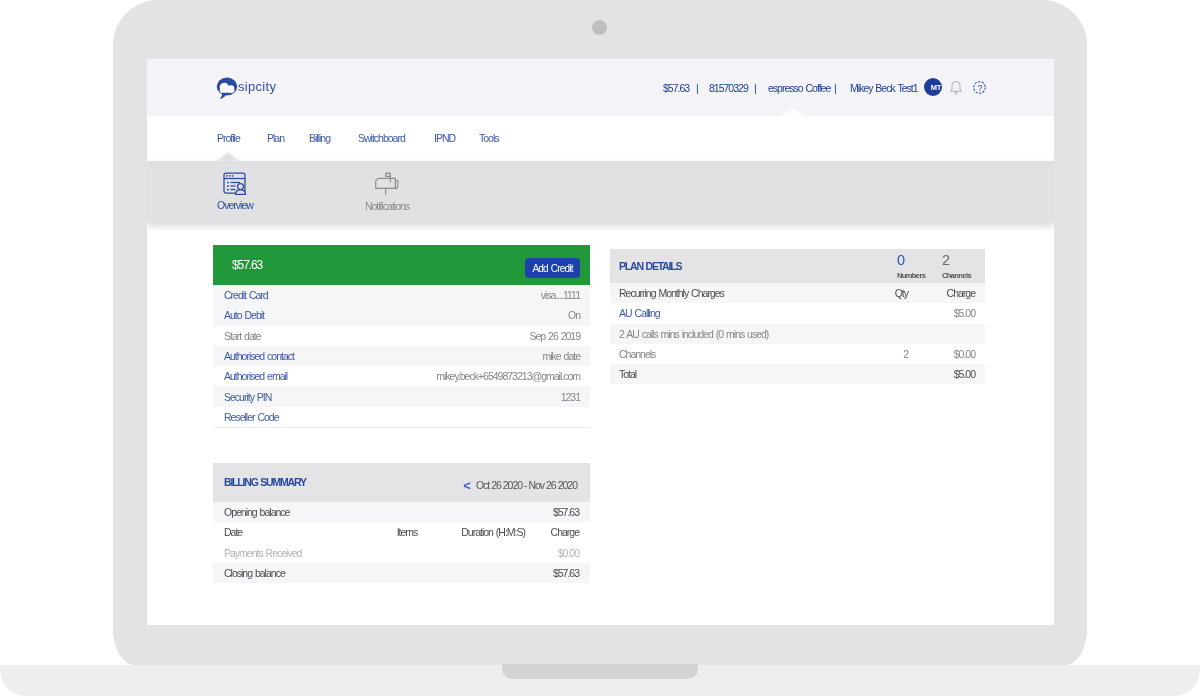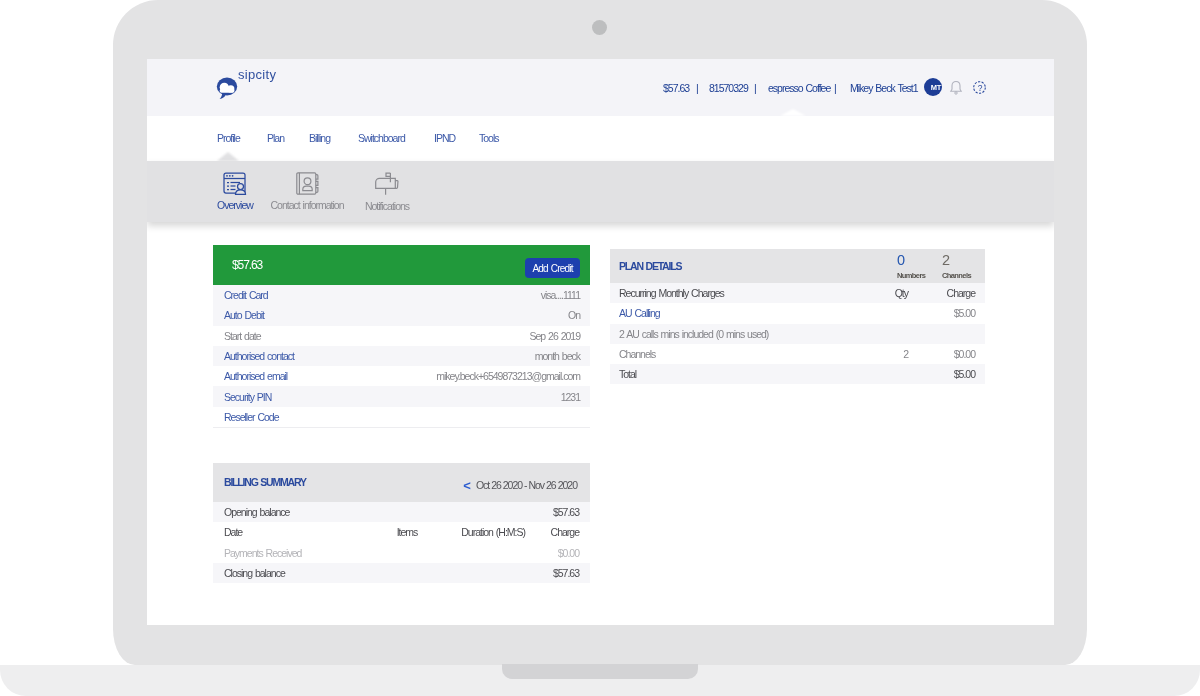--- a/index.html
+++ b/index.html
@@ -10,21 +10,21 @@
   .base { position:absolute; left:0; top:665px; width:1200px; height:31px; background:#eeeeef; border-radius:0 0 26px 26px; }
   .notch { position:absolute; left:502px; top:664px; width:196px; height:15px; background:#d3d3d5; border-radius:0 0 10px 10px; }
   .screen { position:absolute; left:147px; top:59px; width:907px; height:566px; background:#ffffff; overflow:hidden;
             font-size:10.5px; letter-spacing:-1px; word-spacing:1px; color:#85858a; }
 
   .abs { position:absolute; }
 
   
   .hdr { position:absolute; left:0; top:0; width:907px; height:57px; background:#f4f4f8; }
   .hdr-notch { position:absolute; left:633px; top:50px; width:0; height:0; border-left:13px solid transparent; border-right:13px solid transparent; border-bottom:7px solid #ffffff; filter:blur(1px); }
-  .logo-text { position:absolute; left:91px; top:8px; color:#31509f; font-size:13px; letter-spacing:0.3px; }
+  .logo-text { position:absolute; left:91px; top:20px; color:#31509f; font-size:13px; letter-spacing:0.3px; }
   .hblue { color:#1d3f94; }
   .avatar { position:absolute; left:777px; top:19px; width:18px; height:18px; border-radius:50%; background:#1d3d96; color:#fff; font-size:7.5px; font-weight:bold; letter-spacing:-0.2px; display:flex; align-items:center; justify-content:center;padding-left:6px; }
 
   
   .nav a { position:absolute; color:#3c59a8; text-decoration:none; top:73px; }
   .nav-notch { position:absolute; left:70px; top:93px; width:0; height:0; border-left:11px solid transparent; border-right:11px solid transparent; border-bottom:9px solid #e1e1e3; filter:blur(1px); }
 
   
   .subnav { position:absolute; left:0; top:102px; width:907px; height:61px; background:#e1e1e3; box-shadow:0 4px 7px rgba(0,0,0,0.16); z-index:5; }
   .sn-item { position:absolute; top:11px; text-align:center; }
@@ -134,34 +134,20 @@
           <circle cx="4" cy="3.8" r="0.9" fill="#2b4a9e"></circle>
           <circle cx="6.8" cy="3.8" r="0.9" fill="#2b4a9e"></circle>
           <circle cx="9.6" cy="3.8" r="0.9" fill="#2b4a9e"></circle>
           <g fill="#e1e1e3" stroke="#2b4a9e" stroke-width="1.25">
             <circle cx="17.5" cy="14.5" r="3"></circle>
             <path d="M12.5 22.3 C12.5 19.4 14.7 17.8 17.5 17.8 C20.3 17.8 22.5 19.4 22.5 22.3 Z"></path>
           </g>
         </svg>
         <div class="lbl">Overview</div>
       </div>
-      <div class="sn-item" style="left:110px;width:100px;">
-        <svg width="23" height="23" viewBox="0 0 23 23">
-          <g fill="none" stroke="#8b8b90" stroke-width="1.2">
-            <rect x="0.8" y="0.8" width="19" height="21.4" rx="1.2"></rect>
-            <line x1="3.4" y1="0.8" x2="3.4" y2="22.2"></line>
-            <path d="M19.8 2.6 L20.8 2.6 C21.4 2.6 21.9 3.1 21.9 3.7 L21.9 7.2 L19.8 7.2"></path>
-            <path d="M19.8 9.4 L21.9 9.4 L21.9 13.4 L19.8 13.4"></path>
-            <path d="M19.8 15.6 L21.9 15.6 L21.9 19.3 C21.9 19.9 21.4 20.4 20.8 20.4 L19.8 20.4"></path>
-            <circle cx="11.5" cy="9.2" r="3.4"></circle>
-            <path d="M6.8 18.6 L6.8 17.6 C6.8 15.7 8.3 14.2 10.2 14.2 L12.8 14.2 C14.7 14.2 16.2 15.7 16.2 17.6 L16.2 18.6 Z"></path>
-          </g>
-        </svg>
-        <div class="lbl">Contact information</div>
-      </div>
       <div class="sn-item" style="left:195px;width:90px;">
         <svg width="24" height="24" viewBox="0 0 24 24">
           <g fill="none" stroke="#8b8b90" stroke-width="1.2">
             <path d="M20.3 6.3 L4.5 6.3 C2.4 6.3 0.7 8 0.7 10.1 L0.7 16.4 L20.3 16.4 Z"></path>
             <path d="M20.3 8.7 L22.4 8.7 C22.7 8.7 23 9 22.97 9.3 L22.5 15.5 C22.46 16 22 16.4 21.5 16.4 L20.3 16.4"></path>
             <line x1="15.4" y1="10.3" x2="15.4" y2="1.1"></line>
             <path d="M15.4 1.1 L11 1.1 L11 4.4 L15.4 4.4"></path>
             <line x1="10.6" y1="16.4" x2="10.6" y2="22.7"></line>
           </g>
         </svg>
@@ -184,21 +170,21 @@
           <tr class="lt">
               <td class="bl">Auto Debit</td>
               <td class="gr r">On</td>
             </tr>
           <tr>
               <td class="gr">Start date</td>
               <td class="gr r">Sep 26 2019</td>
             </tr>
           <tr class="lt">
               <td class="bl">Authorised contact</td>
-              <td class="gr r">month beck</td>
+              <td class="gr r">mike date</td>
             </tr>
           <tr>
               <td class="bl">Authorised email</td>
               <td class="gr r">mikey.beck+6549873213@gmail.com</td>
             </tr>
           <tr class="lt">
               <td class="bl">Security PIN</td>
               <td class="gr r">1231</td>
             </tr>
           <tr>

